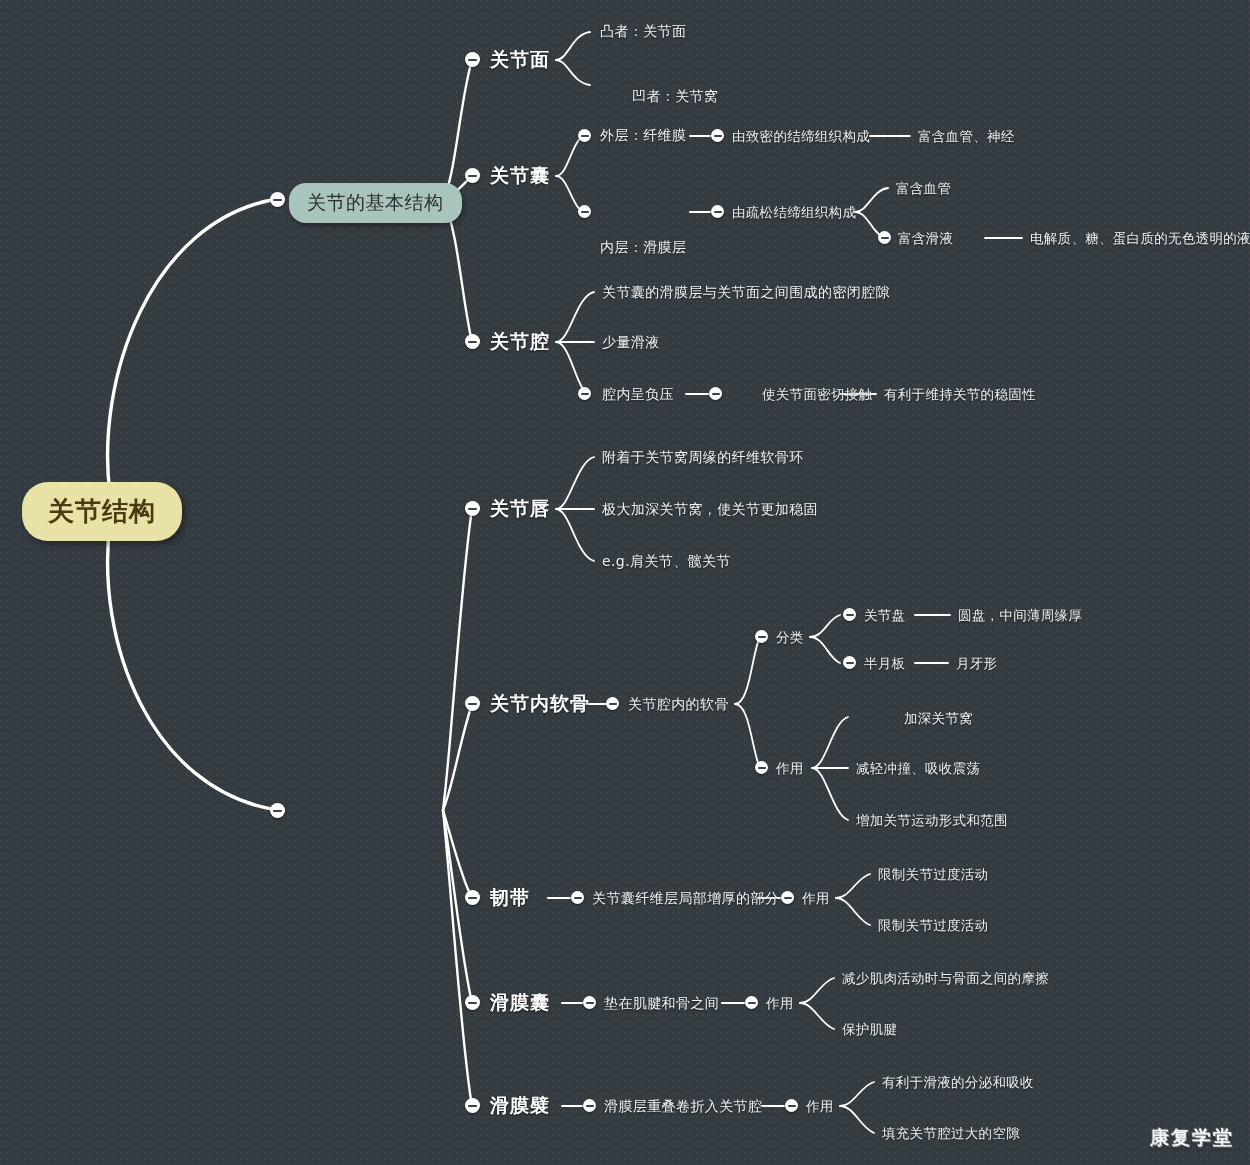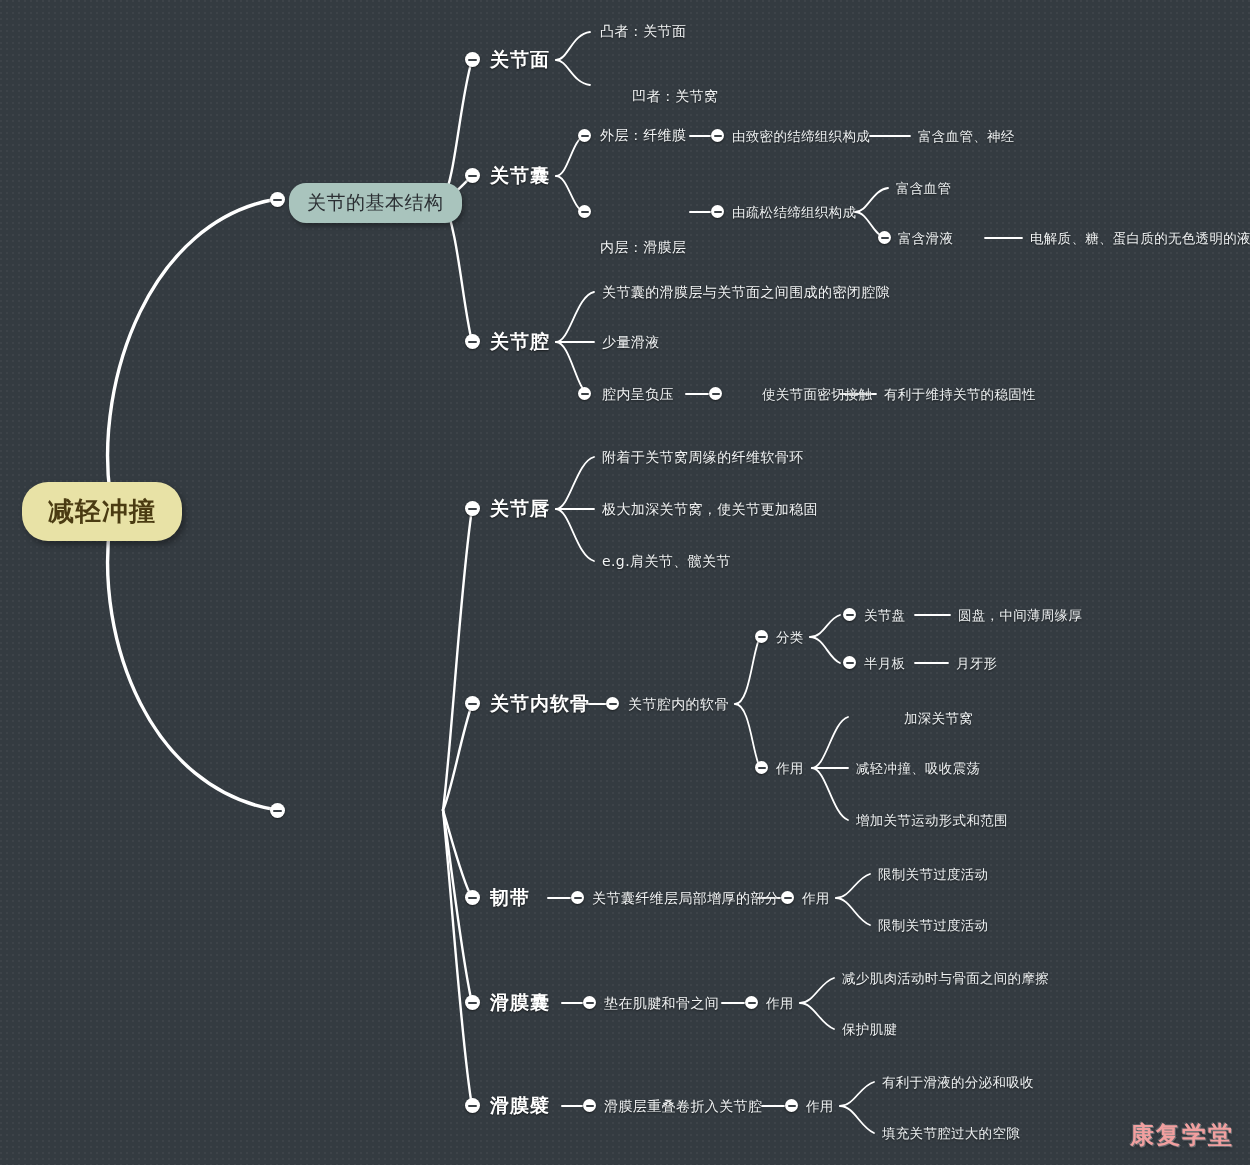--- a/index.html
+++ b/index.html
@@ -86,23 +86,23 @@
     background:#3b4146;
     border-radius:1px;
   }
   .toggle.small{width:13px;height:13px;}
   .toggle.small::after{left:2.5px;top:5.5px;width:8px;height:2px;}
 
   
   #watermark{
     position:absolute;
     right:16px;bottom:14px;
-    font-size:24px;
+    font-size:19px;
     font-weight:bold;
-    color:#fca5a5;
+    color:#ffffff;
     letter-spacing:2px;
     text-shadow:
       1px 1px 0 rgba(255,255,255,0.30),
       -1px -1px 0 rgba(255,255,255,0.18),
       0 2px 4px rgba(0,0,0,0.4);
     opacity:0.95;
   }
 </style>
 </head>
 <body>
@@ -181,21 +181,21 @@
 
     <path d="M562,1106 L 582,1106" stroke-width="2"></path>
     <path d="M762,1106 L 784,1106" stroke-width="2"></path>
     <path d="M840,1106 C 854,1106 860,1086 874,1082" stroke-width="1.8"></path>
     <path d="M840,1106 C 854,1106 860,1127 874,1133" stroke-width="1.8"></path>
   </g>
 </svg>
 
 <div class="layer">
 
-  <div class="node root-node" style="left:22px;top:482px;">减轻冲撞</div>
+  <div class="node root-node" style="left:22px;top:482px;">关节结构</div>
 
   <div class="toggle" style="left:270px;top:192px;"></div>
   <div class="node branch-node" style="left:289px;top:183px;">关节的基本结构</div>
 
   <div class="toggle" style="left:270px;top:803px;"></div>
 
   <div class="toggle" style="left:465px;top:52px;"></div>
   <div class="node lvl2-node" style="left:490px;top:47px;">关节面</div>
   <div class="node lvl3-node" style="left:600px;top:23px;">凸者：关节面</div>
   <div class="node lvl3-node" style="left:600px;top:88px;margin-left:32px;">凹者：关节窝</div>

